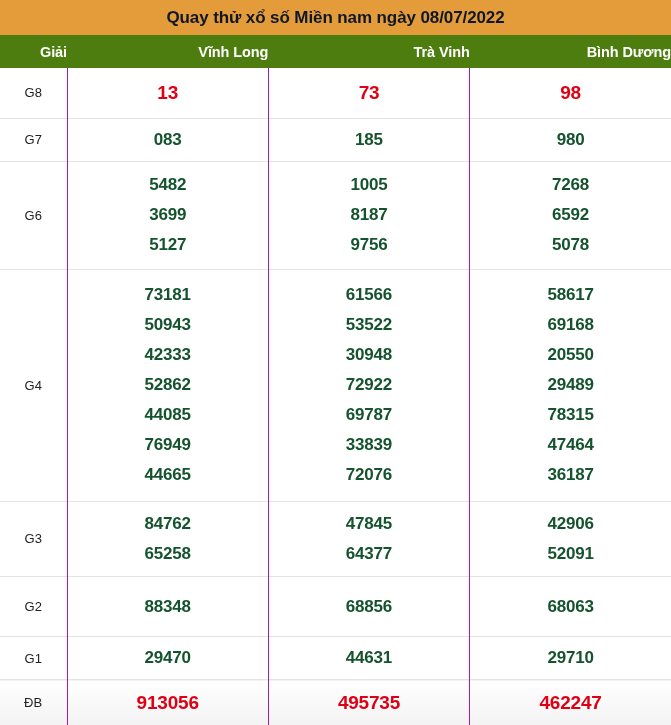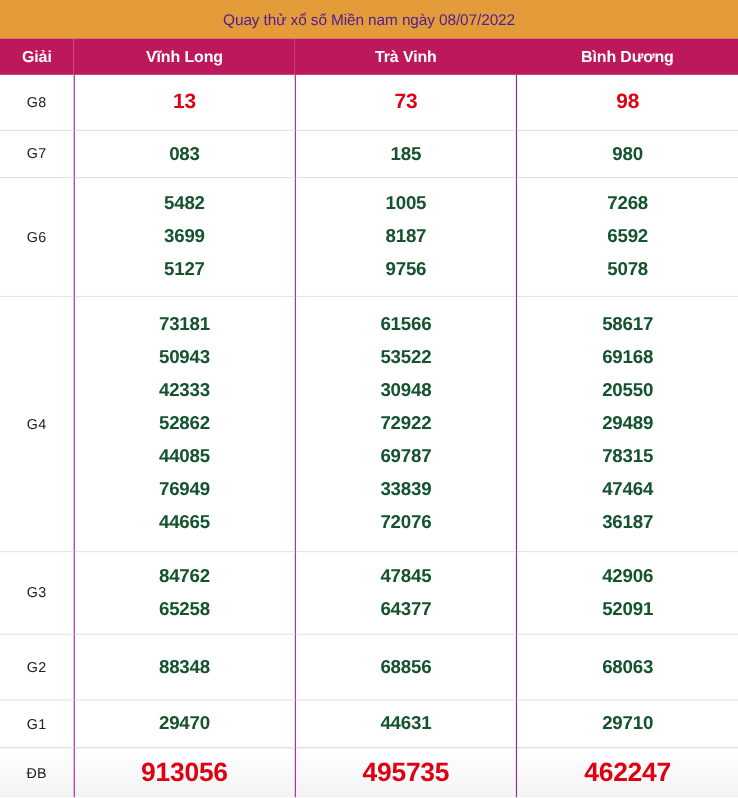--- a/index.html
+++ b/index.html
@@ -22,48 +22,48 @@
     background: #ffffff;
     display: flex;
     flex-direction: column;
   }
 
   
   .title-bar {
     height: 35px;
     min-height: 35px;
     background: #e49b39;
-    color: #4c1d95;
-    font-size: 14px;
-    font-weight: normal;
+    color: #0f172a;
+    font-size: 17px;
+    font-weight: bold;
     display: flex;
     align-items: center;
     justify-content: center;
     letter-spacing: -0.1px;
   }
 
   
   .result-table {
     width: 100%;
     border-collapse: collapse;
     table-layout: fixed;
     flex: 1;
   }
 
   .result-table col.col-prize  { width: 67px; }
   .result-table col.col-prov   { width: 201.33px; }
 
   .result-table thead th {
-    background: #be185d;
+    background: #4d7c0f;
     color: #ffffff;
     font-size: 14.5px;
     font-weight: bold;
     height: 33px;
     padding: 0;
-    text-align: center;
+    text-align: right;
     vertical-align: middle;
     border: none;
     letter-spacing: -0.1px;
   }
 
   .result-table tbody tr {
     border-top: 1px solid #e3e3e3;
   }
   .result-table tbody tr:first-child {
     border-top: none;
@@ -103,21 +103,21 @@
   tr.row-g8 .num {
     color: #e00014;
     font-size: 19px;
     line-height: 30px;
   }
   tr.row-db {
     background: linear-gradient(to bottom, #ffffff 0%, #f3f3f3 100%);
   }
   tr.row-db .num {
     color: #e00014;
-    font-size: 24px;
+    font-size: 19px;
     line-height: 30px;
   }
   tr.row-db td.prize-label {
     font-size: 13px;
     color: #222222;
   }
 
   
   tr.row-g8 { height: 48px; }
   tr.row-g7 { height: 41px; }

